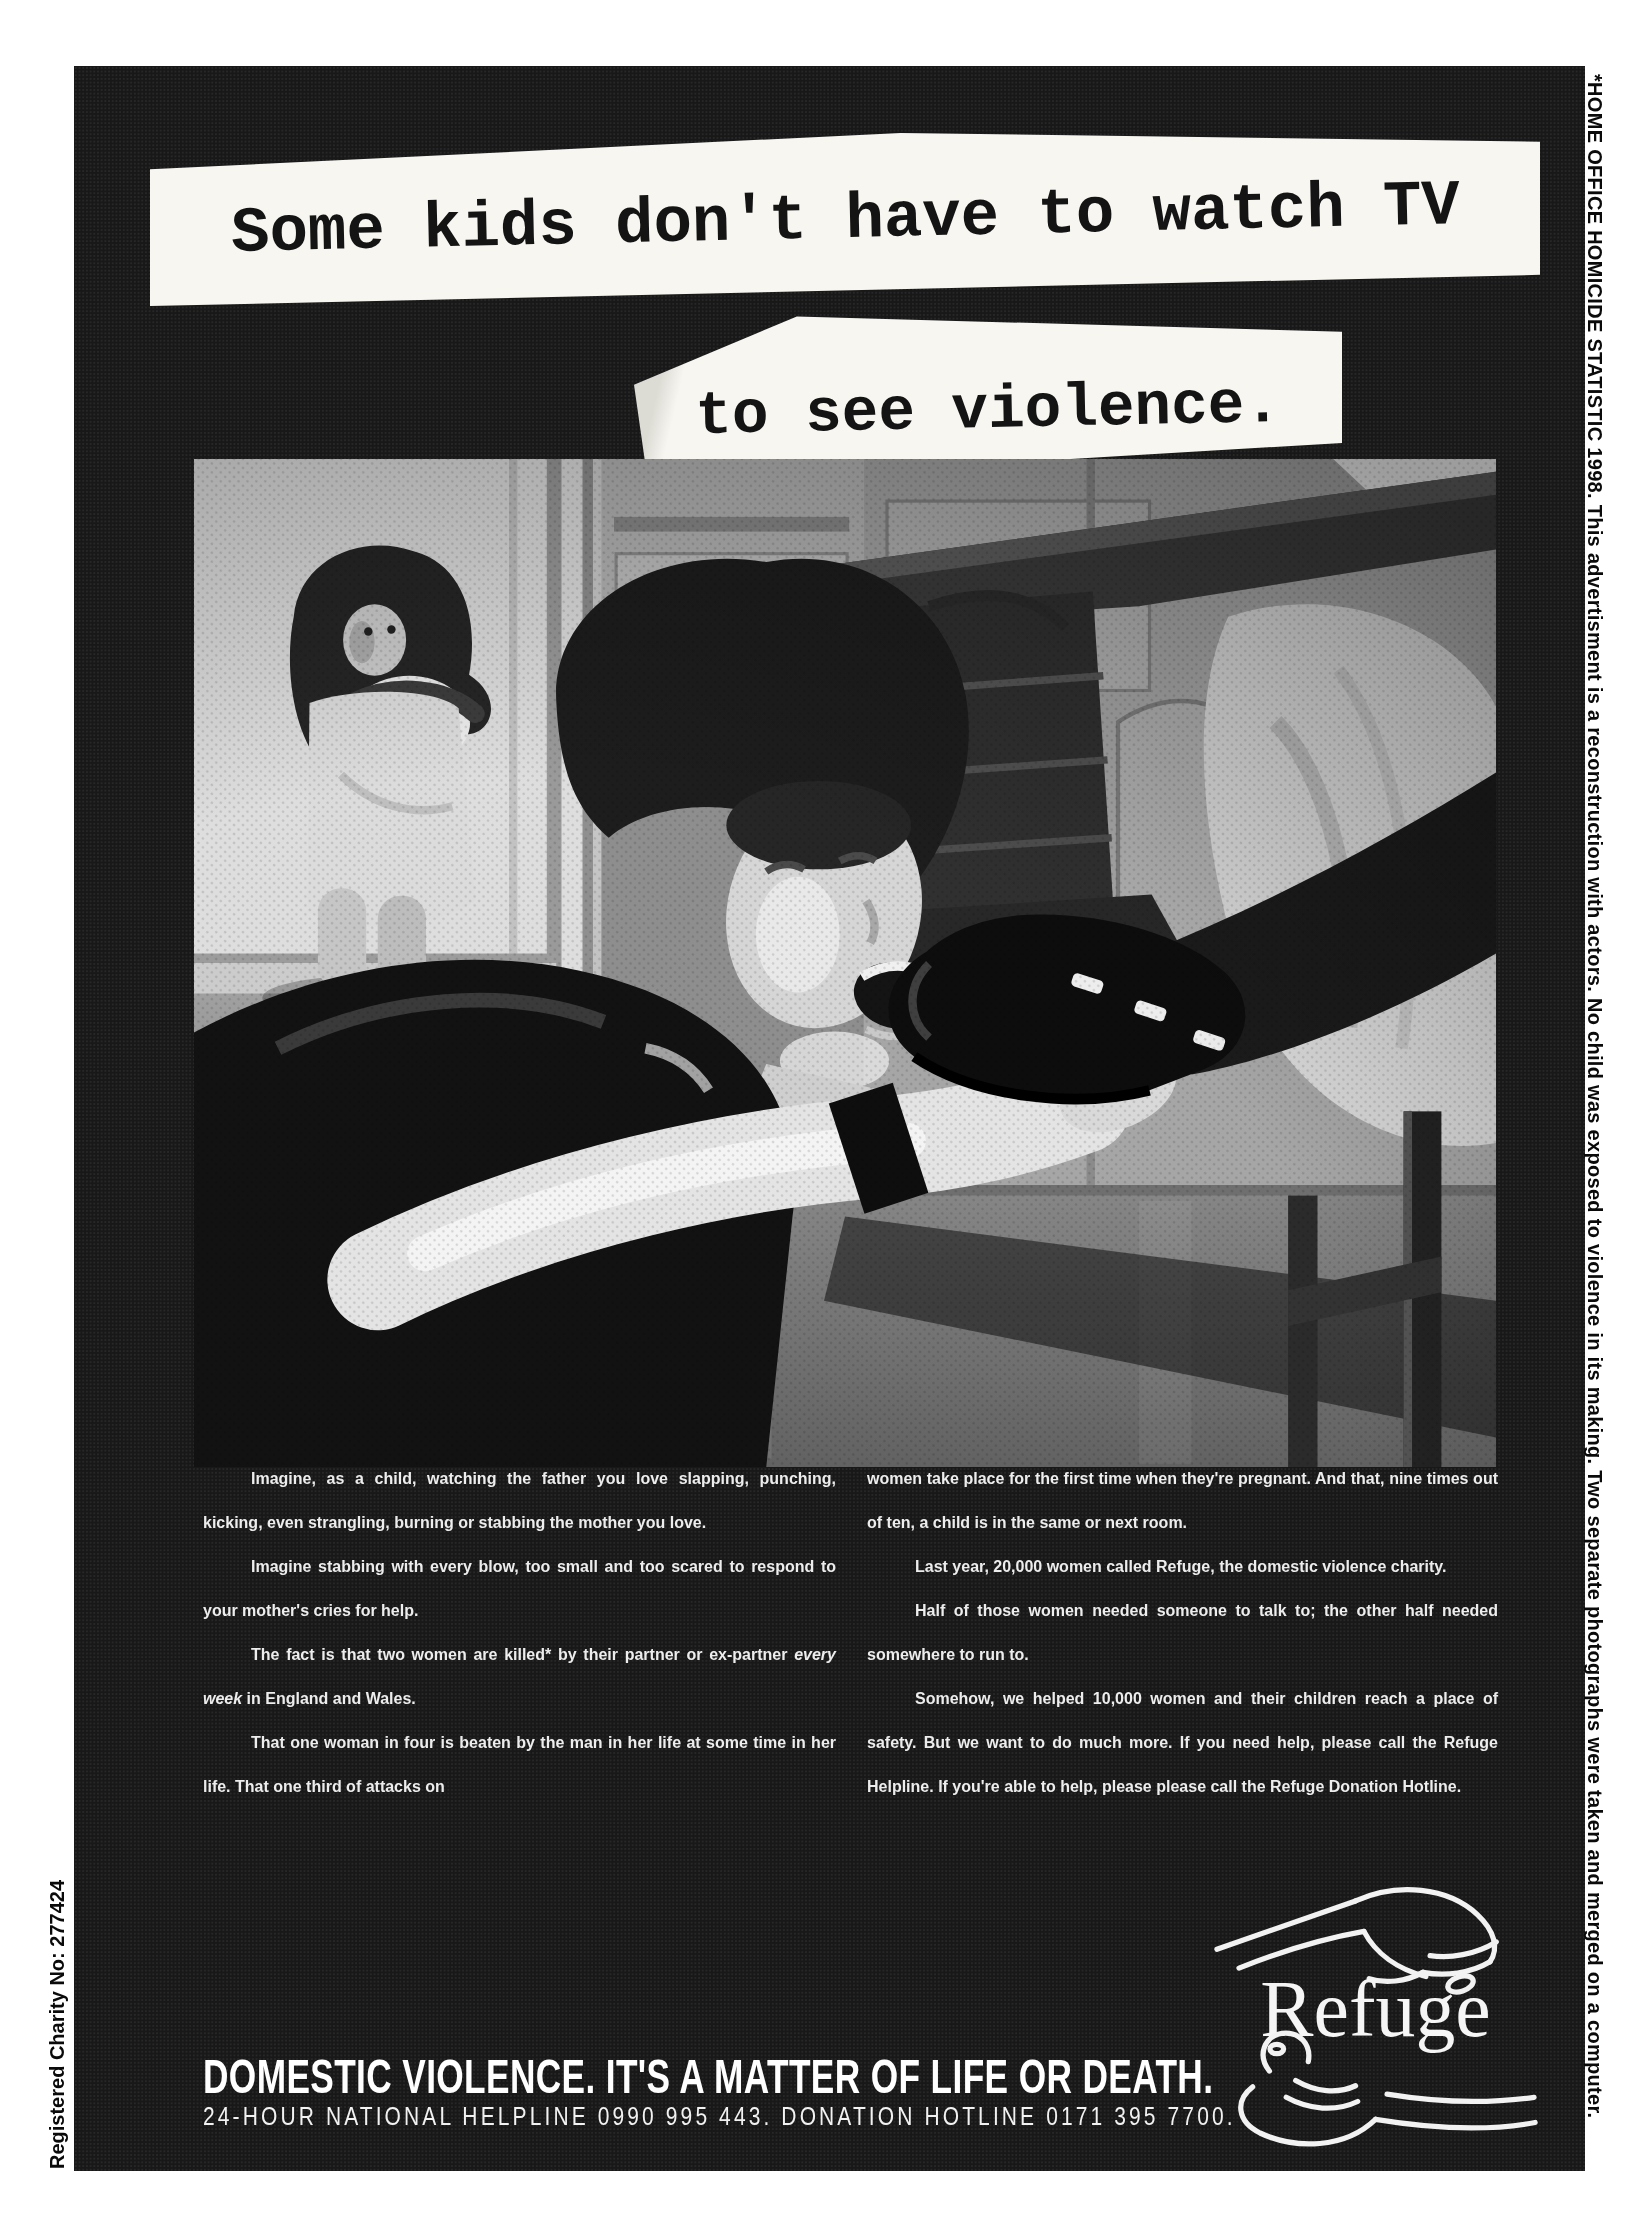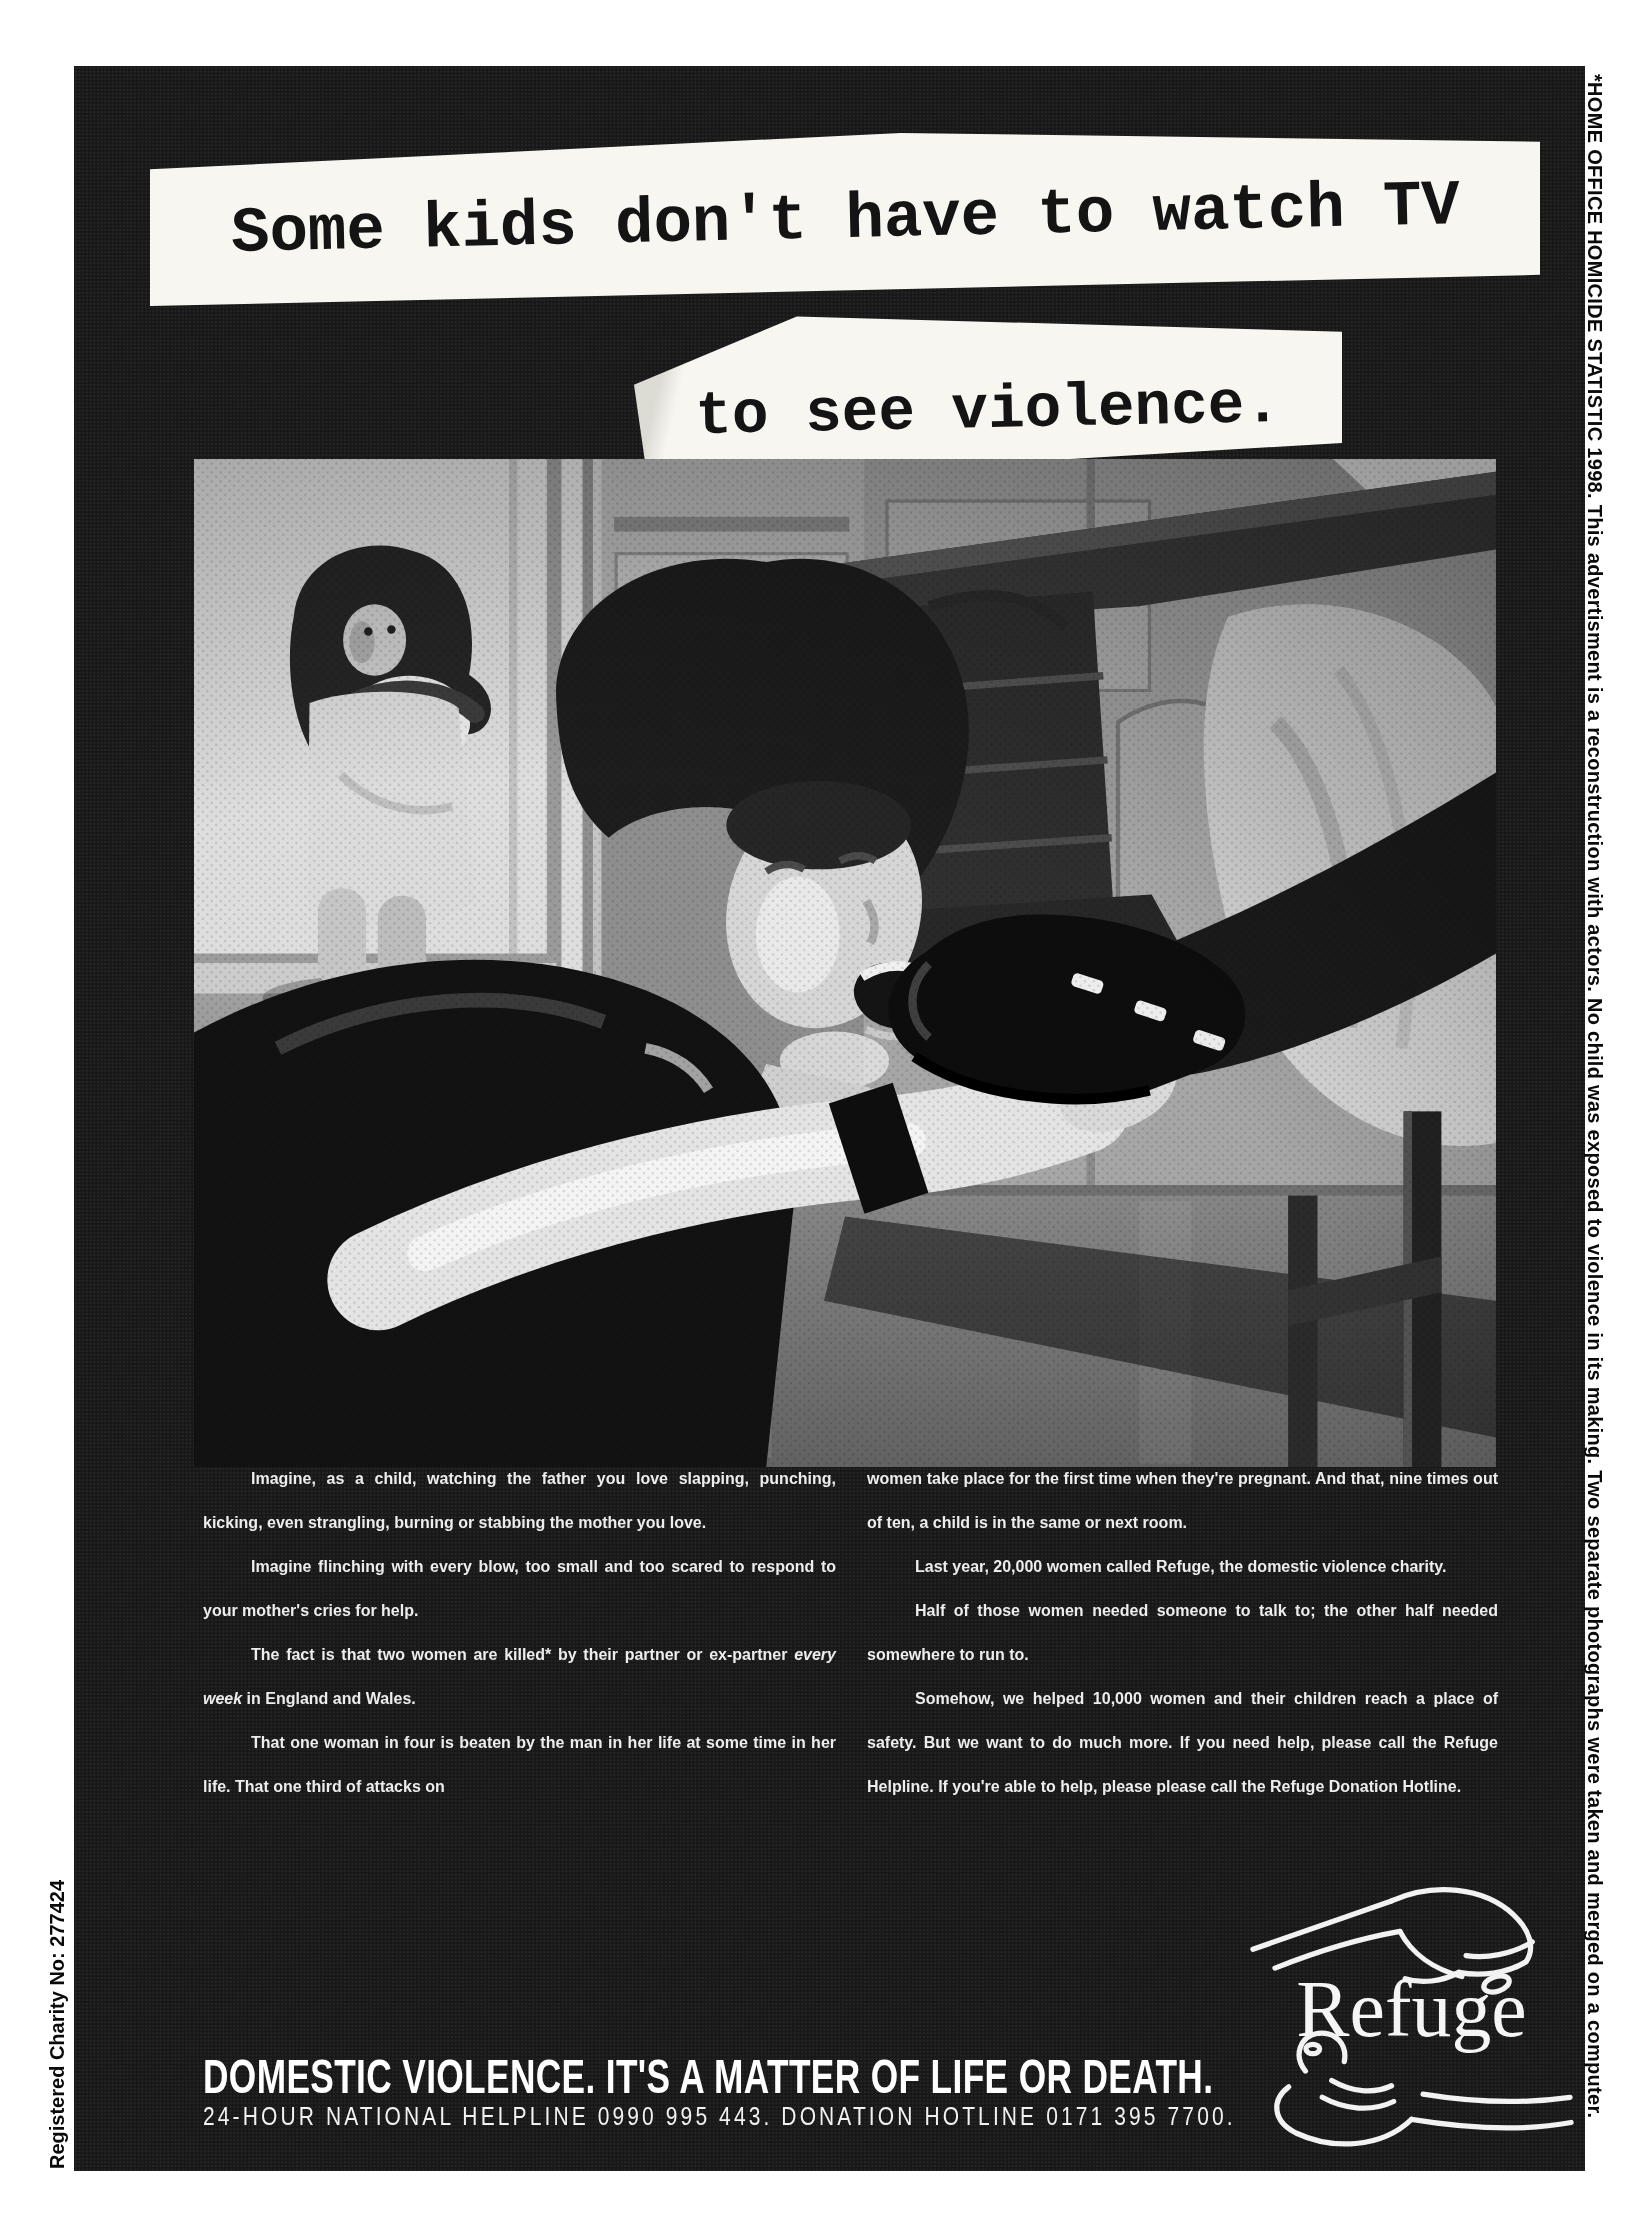--- a/index.html
+++ b/index.html
@@ -38,21 +38,21 @@
 
   
   .footer-headline{position:absolute;left:129px;top:1966px;color:#ffffff;font-weight:700;
                    font-size:49px;white-space:nowrap;margin-top:16px;}
   .footer-headline .cond{display:inline-block;transform:scaleX(.72);transform-origin:0 50%;letter-spacing:0.5px;}
   .footer-helpline{position:absolute;left:129px;top:2036px;color:#f2f2f2;font-weight:400;
                    font-size:25px;white-space:nowrap;}
   .footer-helpline .cond{display:inline-block;transform:scaleX(.84);transform-origin:0 50%;letter-spacing:3.7px;}
 
   
-  .logo{position:absolute;left:1164px;top:1794px;width:347px;height:294px;}
+  .logo{position:absolute;left:1128px;top:1794px;width:347px;height:294px;}
   .logo svg{width:100%;height:100%;display:block;}
   .logo text{font-family:"Liberation Serif","DejaVu Serif",serif;font-size:152px;fill:#f5f5f5;}
 
   
   .vnote{position:absolute;font-weight:700;color:#0a0a0a;white-space:nowrap;}
   .vnote-right{left:1606px;top:74px;width:2105px;font-size:20px;letter-spacing:0.3px;
                transform:rotate(90deg);transform-origin:0 0;}
   .vnote-left{left:46px;top:2169px;width:373px;font-size:20px;
               transform:rotate(-90deg);transform-origin:0 0;}
 </style>
@@ -199,21 +199,21 @@
           <polygon points="1042,790 1188,758 1188,792 1042,824" fill="#333333"></polygon>
         </g>
 
         <rect width="1240" height="958" fill="url(#ht)"></rect>
         <rect width="1240" height="958" fill="url(#vign)"></rect>
       </svg>
     </div>
 
     <div class="bodycol col1">
       <p class="para indent">Imagine, as a child, watching the father you love slapping, punching, kicking, even strangling, burning or stabbing the mother you love.</p>
-      <p class="para indent">Imagine flinching with every blow, too small and too scared to respond to your mother's cries for help.</p>
+      <p class="para indent">Imagine stabbing with every blow, too small and too scared to respond to your mother's cries for help.</p>
       <p class="para indent"><span>The fact is that two women are killed* by their partner or ex-partner </span><em>every week</em><span> in England and Wales.</span></p>
       <p class="para indent">That one woman in four is beaten by the man in her life at some time in her life. That one third of attacks on</p>
     </div>
 
     <div class="bodycol col2">
       <p class="para">women take place for the first time when they're pregnant. And that, nine times out of ten, a child is in the same or next room.</p>
       <p class="para indent">Last year, 20,000 women called Refuge, the domestic violence charity.</p>
       <p class="para indent">Half of those women needed someone to talk to; the other half needed somewhere to run to.</p>
       <p class="para indent">Somehow, we helped 10,000 women and their children reach a place of safety. But we want to do much more. If you need help, please call the Refuge Helpline. If you're able to help, please please call the Refuge Donation Hotline.</p>
     </div>

